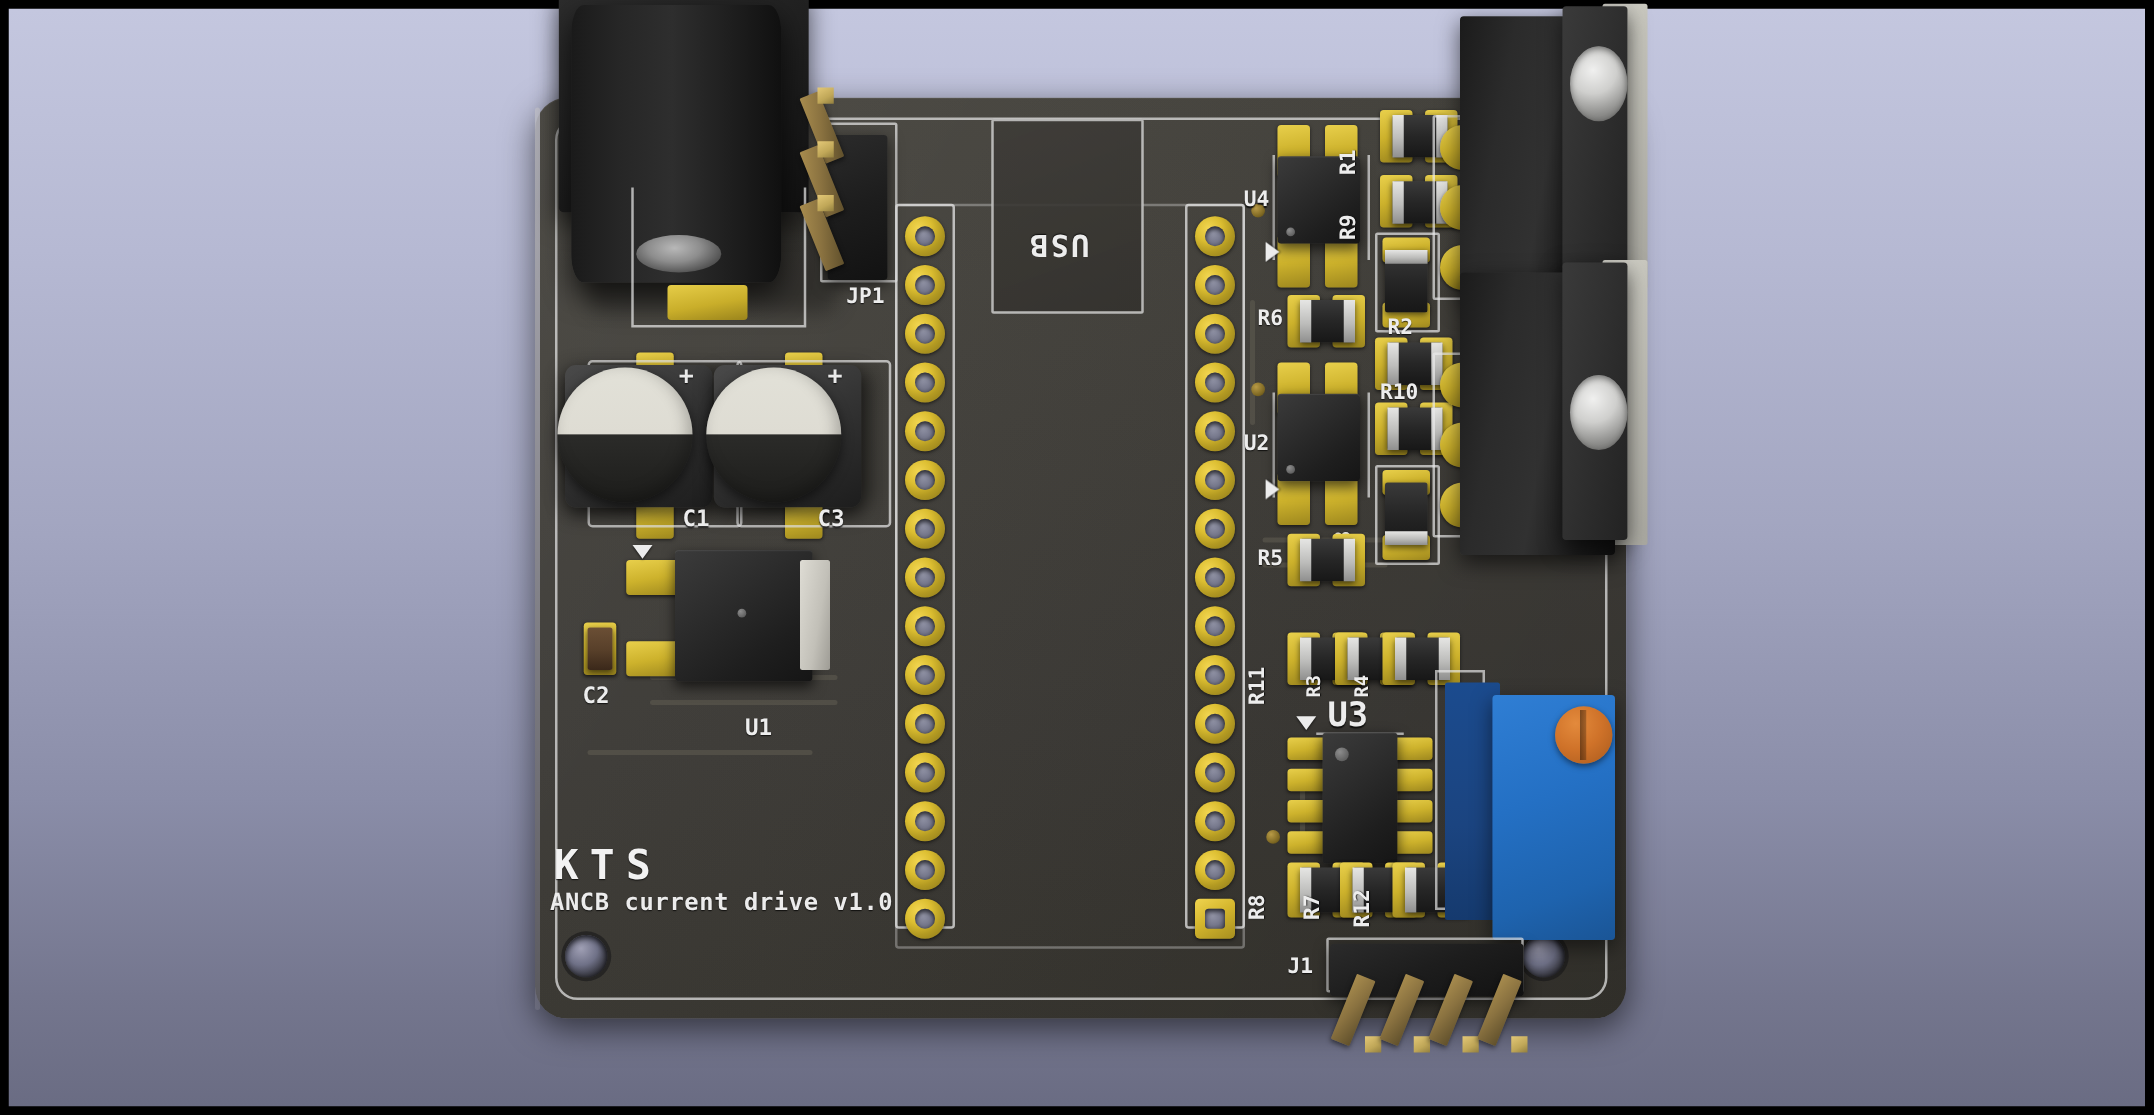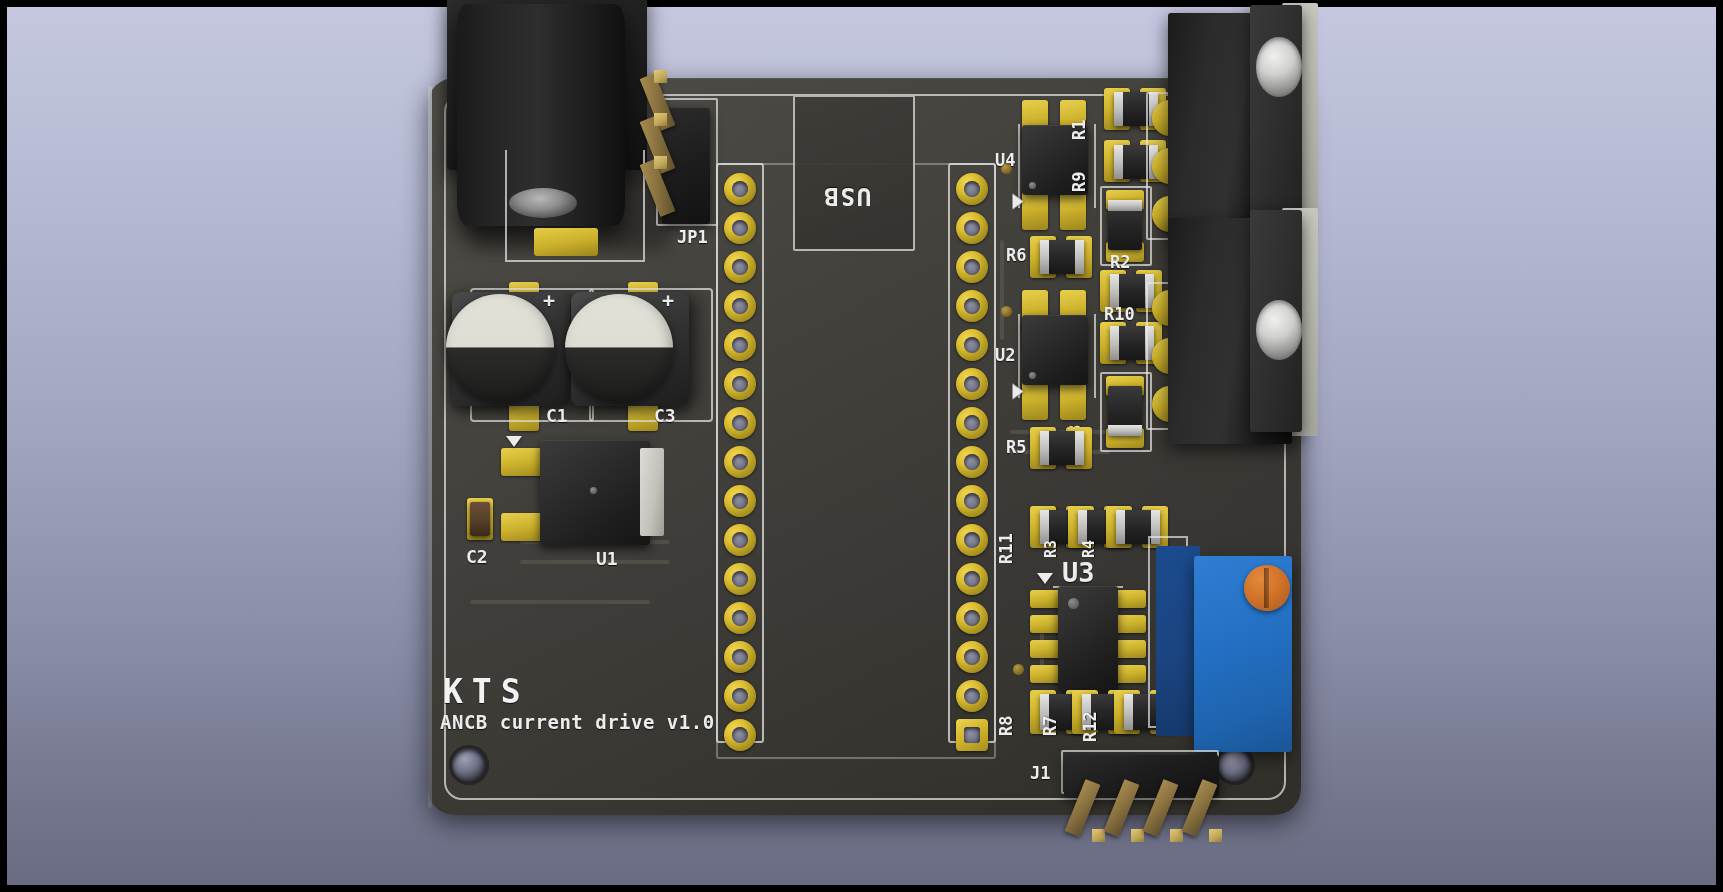--- a/index.html
+++ b/index.html
@@ -425,21 +425,21 @@
   </div>
   <div class="silk-text cap-plus" style="left:662px;top:288px;">+</div>
   <div class="silk-text" style="left:654px;top:405px;font-size:18px;">C3</div>
 
   <div class="smd-pad" style="left:501px;top:448px;width:50px;height:28px;"></div>
   <div class="smd-pad" style="left:501px;top:513px;width:50px;height:28px;"></div>
   <div class="pin-tri" style="left:506px;top:436px;"></div>
   <div class="ic-body" style="left:540px;top:440px;width:110px;height:105px;"></div>
   <div class="ic-dot" style="left:590px;top:487px;"></div>
   <div class="to220 tab" style="left:640px;top:448px;width:24px;height:88px;background:linear-gradient(100deg,#dedcd4 0%,#c2c0b8 60%,#9e9c95 100%);border-radius:2px;position:absolute;"></div>
-  <div class="silk-text" style="left:596px;top:548px;font-size:18px;">U1</div>
+  <div class="silk-text" style="left:596px;top:572px;font-size:18px;">U1</div>
 
   <div class="smd-pad" style="left:467px;top:498px;width:26px;height:42px;"></div>
   <div class="smd-res" style="left:470px;top:502px;width:20px;height:34px;background:linear-gradient(180deg,#6b4f35 0%,#573f29 55%,#3a281a 100%);"></div>
   <div class="silk-text" style="left:466px;top:546px;font-size:18px;">C2</div>
 
   <div class="smd-pad" style="left:1022px;top:100px;width:26px;height:42px;"></div>
   <div class="smd-pad" style="left:1060px;top:100px;width:26px;height:42px;"></div>
   <div class="smd-pad" style="left:1022px;top:188px;width:26px;height:42px;"></div>
   <div class="smd-pad" style="left:1060px;top:188px;width:26px;height:42px;"></div>
   <div class="silk-bracket" style="left:1018px;top:124px;width:78px;height:84px;border-left-width:2px;border-right-width:2px;border-top:none;border-bottom:none;"></div>

